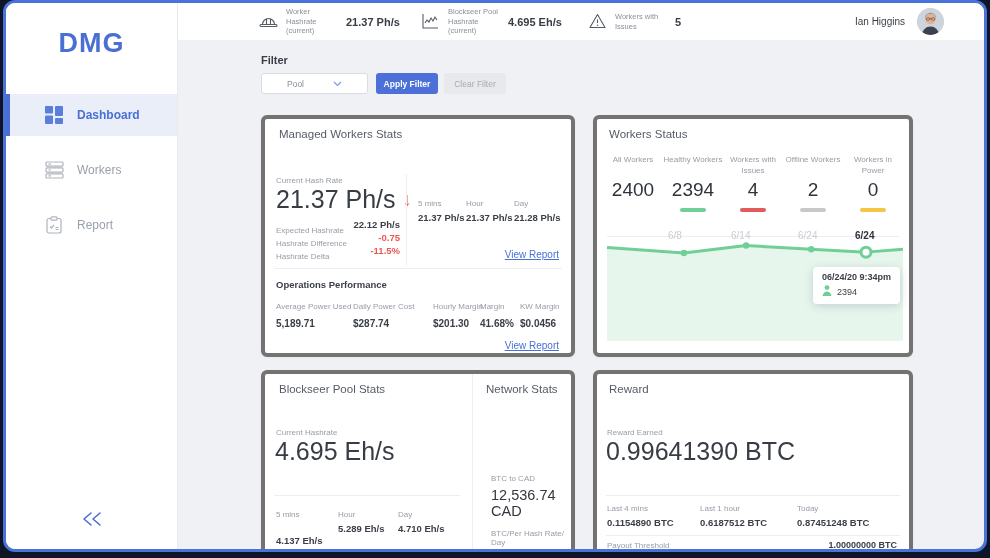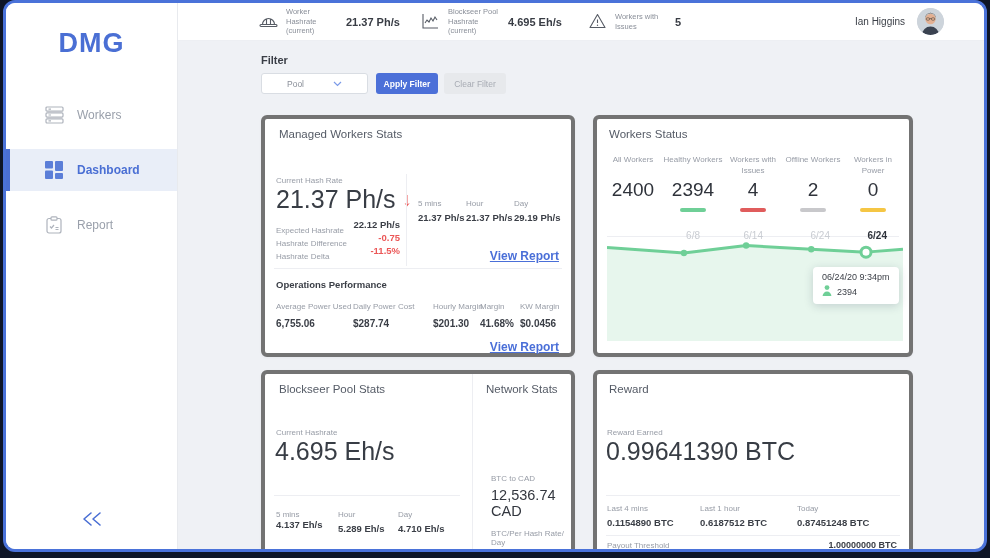--- a/index.html
+++ b/index.html
@@ -39,75 +39,75 @@
 
   .cards { margin-top:21px; display:grid; grid-template-columns:314px 320px; gap:13px 18px; }
   .card { background:#fff; border:4px solid #737373; border-radius:6px; position:relative; box-shadow:0 1px 3px rgba(20,30,60,.04); }
   .card.r1 { height:242px; }
   .card.r2 { height:240px; }
   .card-title { position:absolute; left:14px; top:9px; font-size:11.5px; color:#555b66; }
   .lbl { font-size:8px; color:#979ca6; }
   .big { font-size:25px; color:#383d45; white-space:nowrap; }
   .val-sm { font-size:9.5px; font-weight:bold; color:#3a3e46; }
   .neg { color:#eb5757 !important; }
-  .link { font-size:12px; color:#4a6fd8; text-decoration:underline; font-weight:bold; position:absolute; right:12px; cursor:pointer;margin-left:27px; }
+  .link { font-size:10px; color:#4a6fd8; text-decoration:underline; font-weight:normal; position:absolute; right:12px; cursor:pointer;margin-left:27px; }
   .hdiv { position:absolute; border-top:1px solid #edeef2; }
   .vdiv { position:absolute; border-left:1px solid #edeef2; }
   .abs { position:absolute; }
 
   
   .counters { position:absolute; left:6px; right:6px; top:36px; display:flex; justify-content:space-between; }
   .counter { width:60px; text-align:center; }
   .counter .clabel { font-size:8px; color:#979ca6; line-height:1.35; height:22px; }
   .counter .cvalue { font-size:19px; color:#2f333b; margin-top:2px; }
   .counter .cbar { width:26px; height:4px; border-radius:2px; margin:7px auto 0; }
   .chartbox { position:absolute; left:10px; top:118px; width:296px; height:104px; }
-  .xlabel { position:absolute; top:-7px; width:32px; text-align:right; font-size:10px; color:#c9ccd2; }
+  .xlabel { position:absolute; top:-7px; width:32px; text-align:left; font-size:10px; color:#c9ccd2; }
   .xlabel.strong { color:#2f333b; font-weight:bold; }
   .tooltip { position:absolute; left:206px; top:30px; background:#fff; border-radius:4px; padding:5px 9px 6px;
              box-shadow:0 2px 10px rgba(30,40,70,.18); white-space:nowrap; }
-  .tooltip .tdate { font-size:9px; font-weight:normal; color:#3a3e46; }
+  .tooltip .tdate { font-size:9px; font-weight:bold; color:#3a3e46; }
   .tooltip .tval { display:flex; align-items:center; gap:5px; margin-top:3px; font-size:9px; color:#3a3e46; }
 
   .net-val { font-size:14.5px; color:#33373f; }
   .net-item:last-child .net-val { font-weight:bold; }
 </style>
 </head>
 <body>
 
 <div class="page">
 
   <div class="sidebar">
     <div class="logo">DMG</div>
     <div class="nav">
+      <div class="nav-item active">
+        <span class="nicon">
+          <svg width="18" height="18" viewBox="0 0 18 18">
+              <g fill="#5b7ed8">
+                <rect x="0" y="0" width="8" height="7.5" rx="1"></rect>
+                <rect x="10" y="0" width="8" height="10" rx="1"></rect>
+                <rect x="0" y="9.5" width="8" height="8.5" rx="1"></rect>
+                <rect x="10" y="12" width="8" height="6" rx="1"></rect>
+              </g>
+            </svg>
+        </span>
+        <span>Dashboard</span>
+      </div>
       <div class="nav-item">
         <span class="nicon">
           <svg width="19" height="18" viewBox="0 0 19 18" fill="none" stroke="#aeb3bc" stroke-width="1.2">
               <rect x="1" y="1" width="17" height="4.2" rx="1"></rect>
               <rect x="1" y="6.9" width="17" height="4.2" rx="1"></rect>
               <rect x="1" y="12.8" width="17" height="4.2" rx="1"></rect>
               <line x1="3.5" y1="3.1" x2="6" y2="3.1"></line>
               <line x1="3.5" y1="9" x2="6" y2="9"></line>
               <line x1="3.5" y1="14.9" x2="6" y2="14.9"></line>
             </svg>
         </span>
         <span>Workers</span>
-      </div>
-      <div class="nav-item active">
-        <span class="nicon">
-          <svg width="18" height="18" viewBox="0 0 18 18">
-              <g fill="#5b7ed8">
-                <rect x="0" y="0" width="8" height="7.5" rx="1"></rect>
-                <rect x="10" y="0" width="8" height="10" rx="1"></rect>
-                <rect x="0" y="9.5" width="8" height="8.5" rx="1"></rect>
-                <rect x="10" y="12" width="8" height="6" rx="1"></rect>
-              </g>
-            </svg>
-        </span>
-        <span>Dashboard</span>
       </div>
       <div class="nav-item">
         <span class="nicon">
           <svg width="16" height="18" viewBox="0 0 16 18" fill="none" stroke="#aeb3bc" stroke-width="1.2">
               <rect x="1" y="2.5" width="14" height="14.5" rx="2"></rect>
               <rect x="5" y="0.8" width="6" height="3.4" rx="1" fill="#fff"></rect>
               <polyline points="4,10.5 5.5,12 8,9"></polyline>
               <line x1="9.5" y1="11.5" x2="12.5" y2="11.5"></line>
               <line x1="9.5" y1="13.5" x2="12.5" y2="13.5"></line>
             </svg>
@@ -217,31 +217,31 @@
           <div class="abs" style="left:153px; top:80px">
             <div class="lbl">5 mins</div>
             <div class="val-sm" style="margin-top:4px">21.37 Ph/s</div>
           </div>
           <div class="abs" style="left:201px; top:80px">
             <div class="lbl">Hour</div>
             <div class="val-sm" style="margin-top:4px">21.37 Ph/s</div>
           </div>
           <div class="abs" style="left:249px; top:80px">
             <div class="lbl">Day</div>
-            <div class="val-sm" style="margin-top:4px">29.19 Ph/s</div>
+            <div class="val-sm" style="margin-top:4px">21.28 Ph/s</div>
           </div>
           <a class="link" style="top:130px">View Report</a>
           <div class="hdiv" style="left:9px; right:9px; top:149px"></div>
           <div class="abs" style="left:11px; top:160px; font-size:9.5px; font-weight:bold; color:#3a3e46">Operations Performance</div>
           <div class="abs lbl" style="left:11px;  top:183px">Average Power Used</div>
           <div class="abs lbl" style="left:88px;  top:183px">Daily Power Cost</div>
           <div class="abs lbl" style="left:168px; top:183px">Hourly Margin</div>
           <div class="abs lbl" style="left:215px; top:183px">Margin</div>
           <div class="abs lbl" style="left:255px; top:183px">KW Margin</div>
-          <div class="abs val-sm" style="left:11px;  top:199px; font-size:10px">6,755.06</div>
+          <div class="abs val-sm" style="left:11px;  top:199px; font-size:10px">5,189.71</div>
           <div class="abs val-sm" style="left:88px;  top:199px; font-size:10px">$287.74</div>
           <div class="abs val-sm" style="left:168px; top:199px; font-size:10px">$201.30</div>
           <div class="abs val-sm" style="left:215px; top:199px; font-size:10px">41.68%</div>
           <div class="abs val-sm" style="left:255px; top:199px; font-size:10px">$0.0456</div>
           <a class="link" style="top:221px">View Report</a>
         </div>
 
         <div class="card r1">
           <div class="card-title" style="left:12px">Workers Status</div>
           <div class="counters">
@@ -301,21 +301,21 @@
         </div>
 
         <div class="card r2">
           <div class="card-title">Blockseer Pool Stats</div>
           <div class="vdiv" style="left:207px; top:0; bottom:0"></div>
           <div class="abs lbl" style="left:11px; top:54px">Current Hashrate</div>
           <div class="abs big" style="left:10px; top:63px">4.695 Eh/s</div>
           <div class="hdiv" style="left:9px; width:186px; top:121px"></div>
           <div class="abs" style="left:11px; top:136px">
             <div class="lbl">5 mins</div>
-            <div class="val-sm" style="margin-top:0">4.137 Eh/s</div>
+            <div class="val-sm" style="margin-top:16px">4.137 Eh/s</div>
           </div>
           <div class="abs" style="left:73px; top:136px">
             <div class="lbl">Hour</div>
             <div class="val-sm" style="margin-top:4px">5.289 Eh/s</div>
           </div>
           <div class="abs" style="left:133px; top:136px">
             <div class="lbl">Day</div>
             <div class="val-sm" style="margin-top:4px">4.710 Eh/s</div>
           </div>
           <div class="card-title" style="left:221px">Network Stats</div>

